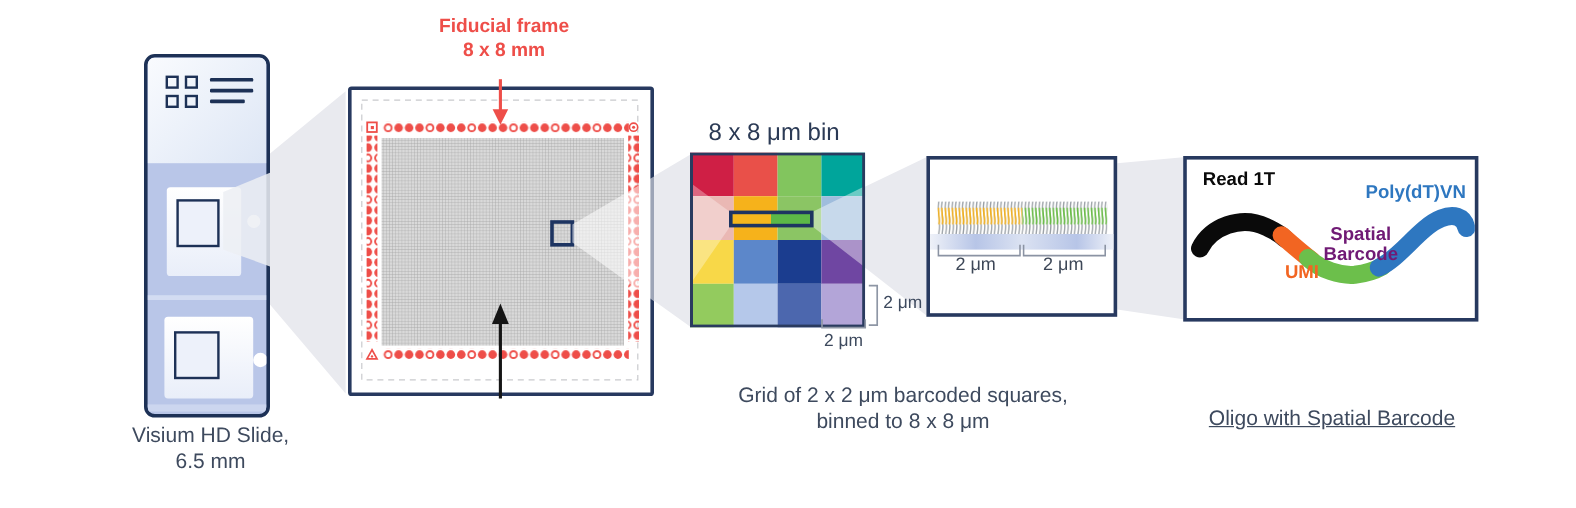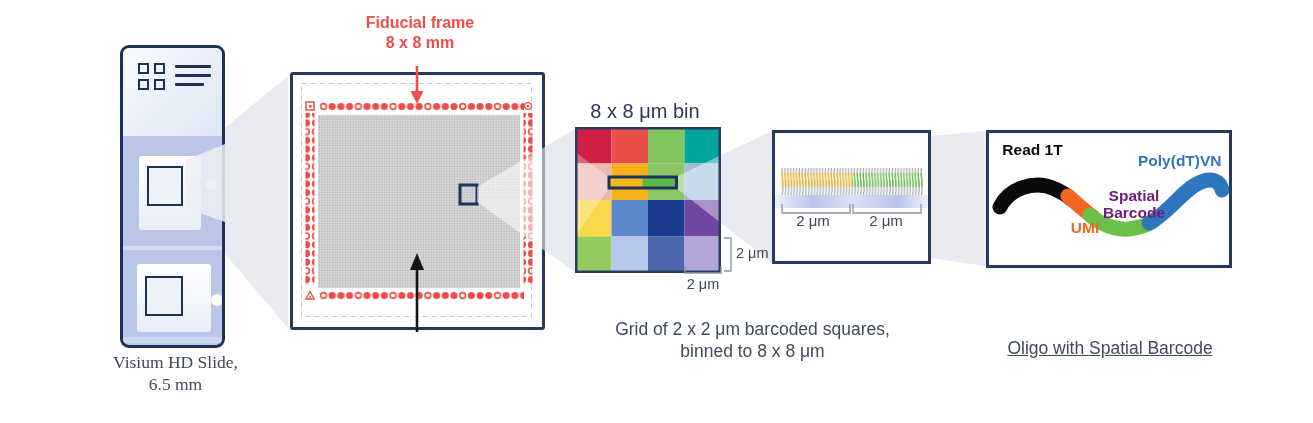--- a/index.html
+++ b/index.html
@@ -193,19 +193,19 @@
     </g>
     <g>
       <line x1="417" y1="332" x2="417" y2="268" stroke="#151515" stroke-width="2.6"></line>
       <polygon points="410,270 424,270 417,253" fill="#151515"></polygon>
     </g>
   </svg>
 
   <div class="fidlabel" style="left:330px;top:13px;width:180px;">Fiducial frame
 8 x 8 mm</div>
   <div class="gridtitle" style="left:567px;top:100px;width:156px;">8 x 8 μm bin</div>
-  <div class="caption" style="left:88px;top:352px;width:175px;font-family:Liberation Serif, serif;">Visium HD Slide,
+  <div class="caption" style="left:88px;top:352px;width:175px;">Visium HD Slide,
 6.5 mm</div>
   <div class="caption" style="left:560px;top:319px;width:385px;">Grid of 2 x 2 μm barcoded squares,
 binned to 8 x 8 μm</div>
   <div class="caption" style="left:975px;top:338px;width:270px;text-decoration:underline;">Oligo with Spatial Barcode</div>
 
 </div>
 
 </body></html>

